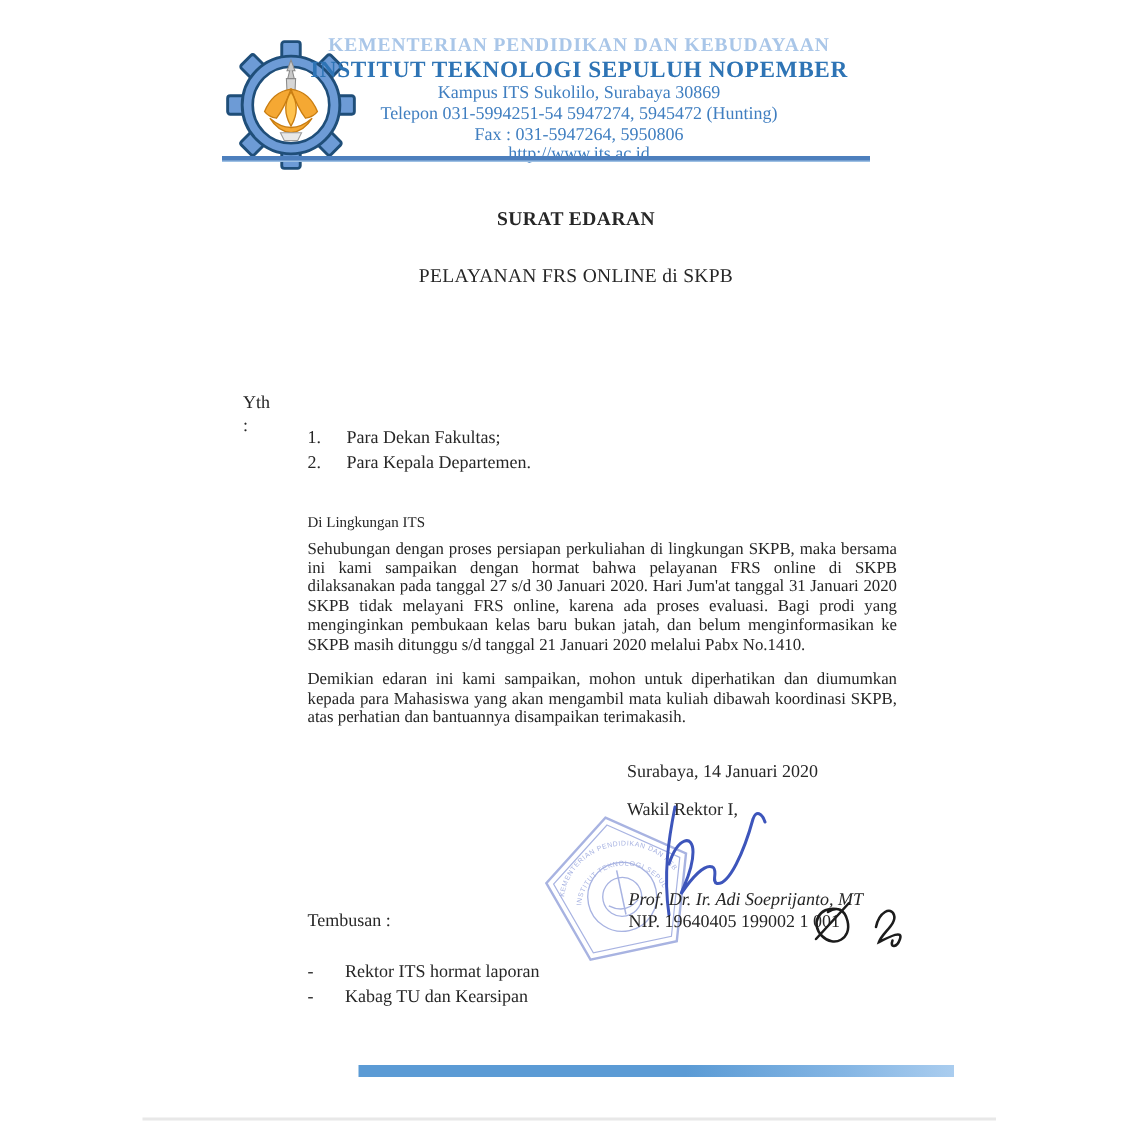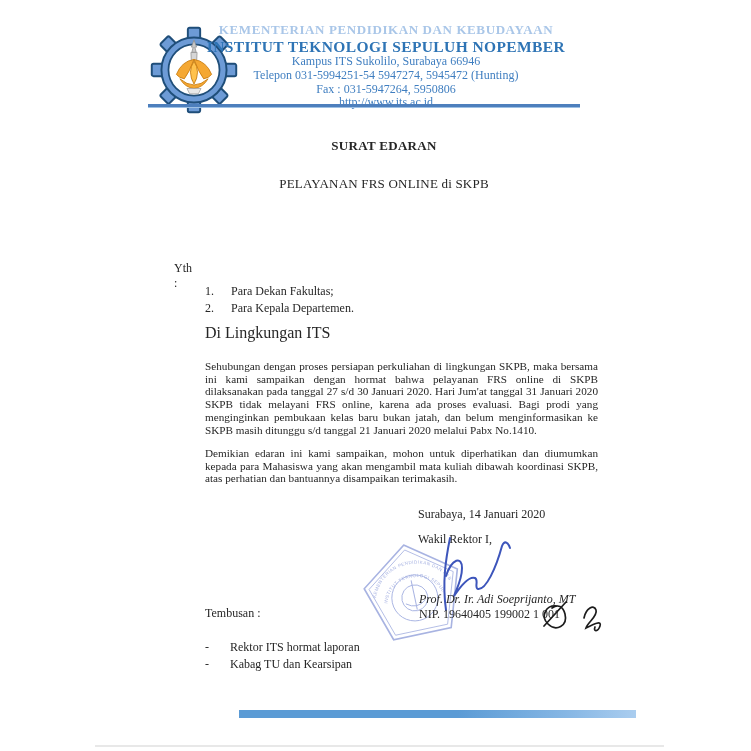--- a/index.html
+++ b/index.html
@@ -13,25 +13,25 @@
   .lh-ministry{font-size:13px;font-weight:bold;letter-spacing:.6px;color:#a9c6e8;line-height:15px;}
   .lh-institute{font-size:15.5px;font-weight:bold;letter-spacing:.4px;color:#2e74b5;line-height:17px;margin-top:1px;}
   .lh-small{font-size:12px;color:#3f7ec0;line-height:13.8px;}
   .header-rule{left:148px;top:104px;width:432px;height:2.5px;background:#4d7fbd;border-bottom:1px solid #9dc0e4;}
   
   .title-block{left:148px;top:138px;width:472px;text-align:center;}
   .t-heading{font-size:13px;font-weight:bold;letter-spacing:.3px;}
   .t-number{font-size:12.5px;margin-top:3px;}
   .t-subject{font-size:13px;margin-top:22px;letter-spacing:.2px;}
   
-  .yth-row{left:174px;top:261px;font-size:12px;display:flex;flex-direction:column;}
+  .yth-row{left:162px;top:261px;font-size:12px;display:flex;flex-direction:column;}
   .yth-label{width:32px;}
   .rcp-row{left:205px;font-size:12px;display:flex;}
   .rcp-num{width:26px;}
-  .rcp-scope{left:205px;top:324px;font-size:16px;}
+  .rcp-scope{left:205px;top:343px;font-size:10px;}
   
   .para{left:205px;width:393px;font-size:11.2px;line-height:12.7px;text-align:justify;}
   
   .close-line{left:418px;font-size:12px;font-family:Liberation Serif, serif;}
   .sig-name{left:419px;top:592px;font-size:12px;font-style:italic;}
   .sig-nip{left:419px;top:607px;font-size:12px;}
   
   .tembusan-label{left:205px;top:606px;font-size:12px;}
   .tem-row{left:205px;font-size:12px;display:flex;}
   .tem-marker{width:25px;}
@@ -69,21 +69,21 @@
       <path d="M70 55 Q64 40 50 38 Q55 52 61 60 Q67 59 70 55 Z" fill="#f5a833" stroke="#c97d10" stroke-width="1"></path>
       <path d="M50 40 Q42 52 50 66 Q58 52 50 40 Z" fill="#ffc24d" stroke="#c97d10" stroke-width="1"></path>
       <path d="M34 60 Q50 74 66 60 Q60 70 50 71 Q40 70 34 60 Z" fill="#f5a833" stroke="#c97d10" stroke-width="1"></path>
       <path d="M42 71 L58 71 L55 77 L45 77 Z" fill="#e8e8e8" stroke="#9a9a9a" stroke-width="0.8"></path>
     </g>
   </svg>
 
   <div class="abs letterhead-text">
     <div class="lh-ministry">KEMENTERIAN PENDIDIKAN DAN KEBUDAYAAN</div>
     <div class="lh-institute">INSTITUT TEKNOLOGI SEPULUH NOPEMBER</div>
-    <div class="lh-small">Kampus ITS Sukolilo, Surabaya 66946</div>
+    <div class="lh-small">Kampus ITS Sukolilo, Surabaya 30869</div>
     <div class="lh-small">Telepon 031-5994251-54 5947274, 5945472 (Hunting)</div>
     <div class="lh-small">Fax : 031-5947264, 5950806</div>
     <div class="lh-small">http://www.its.ac.id</div>
   </div>
   <div class="abs header-rule"></div>
 
   <div class="abs title-block">
     <div class="t-heading">SURAT EDARAN</div>
     <div class="t-subject">PELAYANAN FRS ONLINE di SKPB</div>
   </div>

